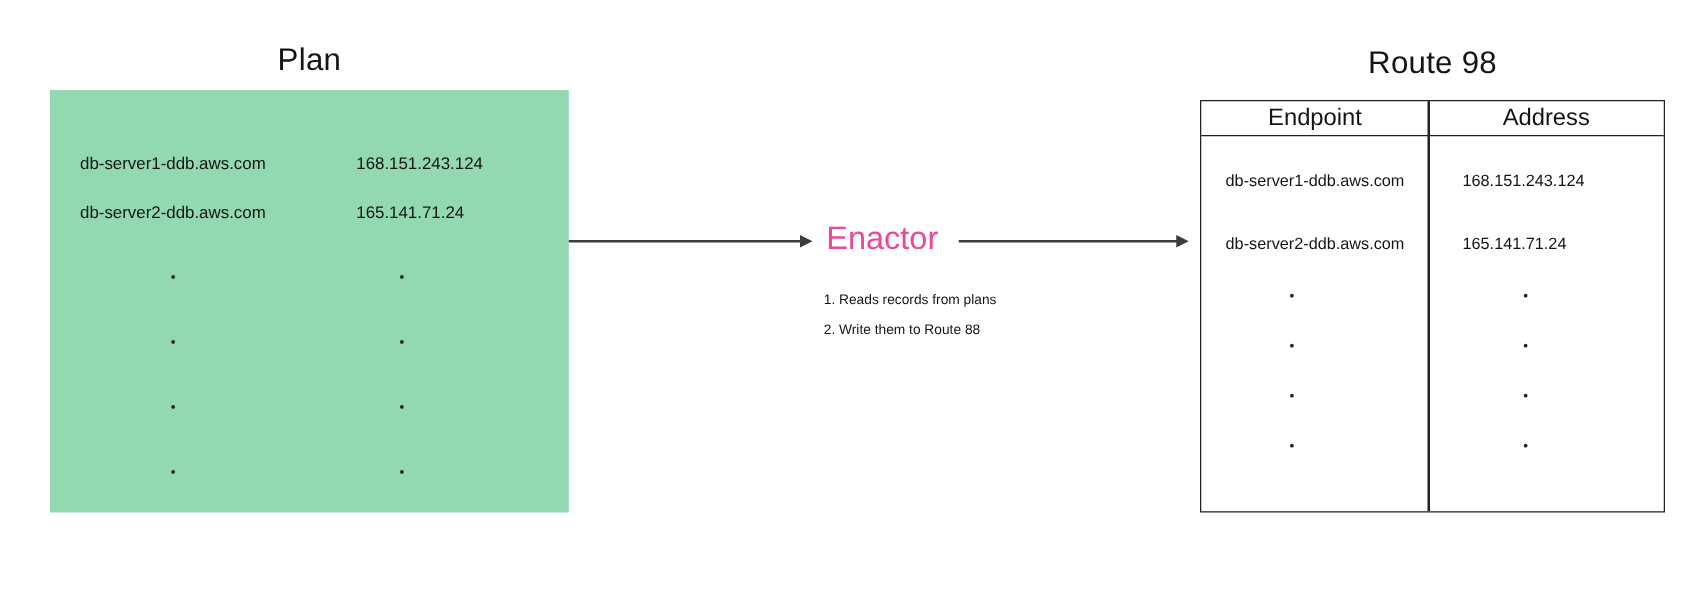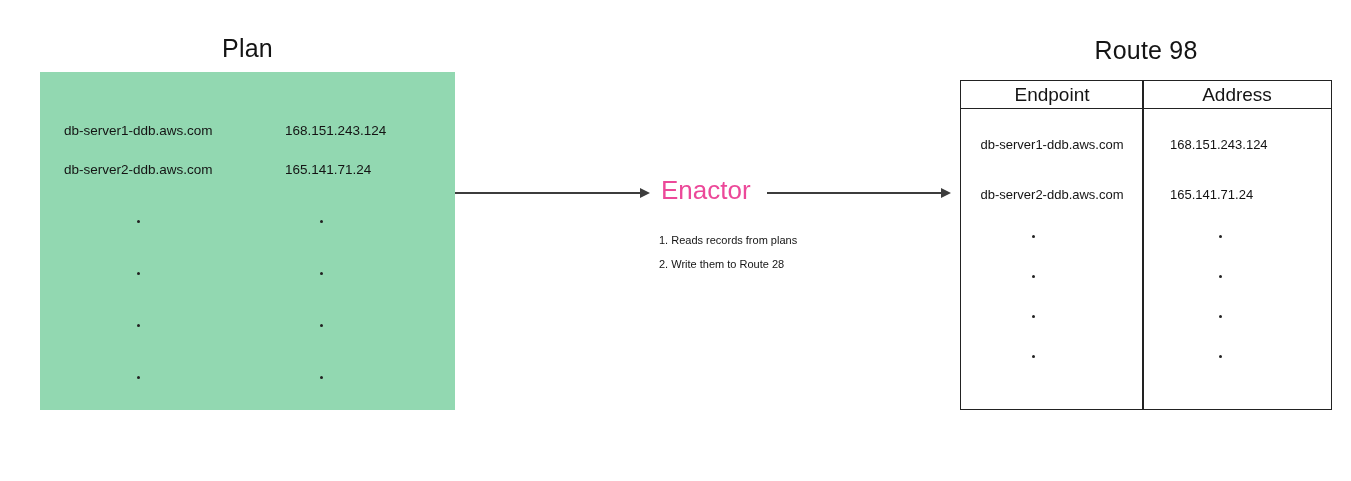--- a/index.html
+++ b/index.html
@@ -166,21 +166,21 @@
     </div>
   </div>
 
   <div class="arrow-line arrow1-line" style="background: rgb(60, 60, 60);"></div>
   <div class="arrow-head arrow1-head" style="border-left-color: rgb(60, 60, 60);"></div>
 
   <div class="enactor-label">Enactor</div>
 
   <div class="enactor-notes">
     <div>1. Reads records from plans</div>
-    <div>2. Write them to Route 28</div>
+    <div>2. Write them to Route 88</div>
   </div>
 
   <div class="arrow-line arrow2-line" style="background: rgb(60, 60, 60);"></div>
   <div class="arrow-head arrow2-head" style="border-left-color: rgb(60, 60, 60);"></div>
 
   <div class="diagram-title r53-title">Route 98</div>
 
   <div class="r53-table">
     <div class="r53-vdivider"></div>
 

